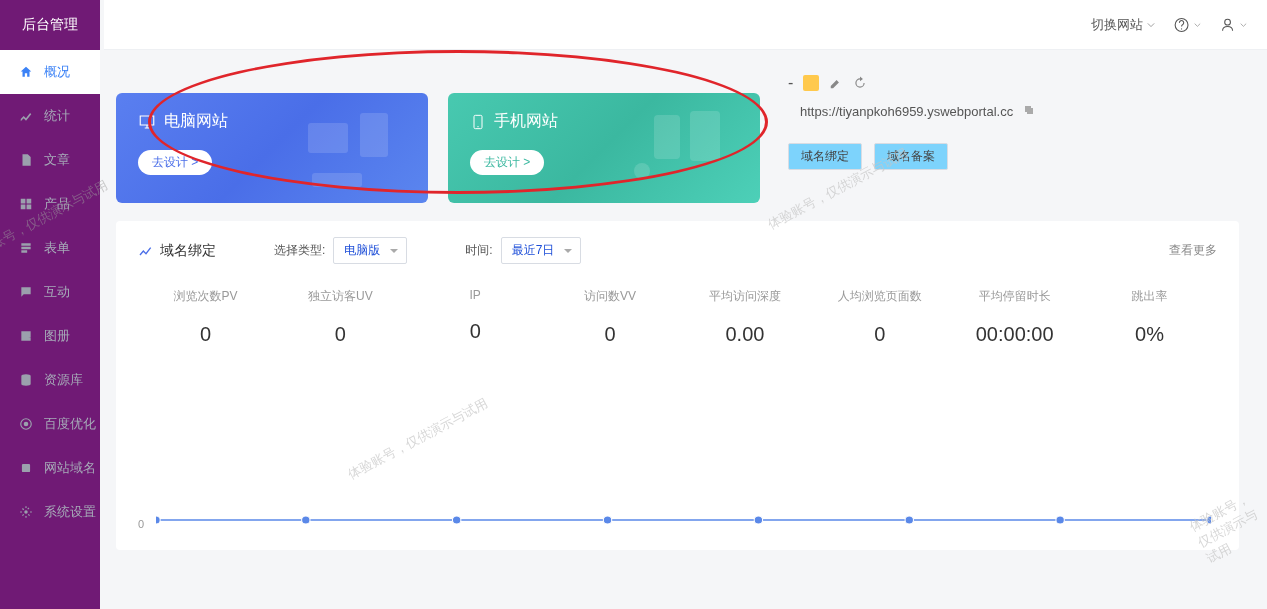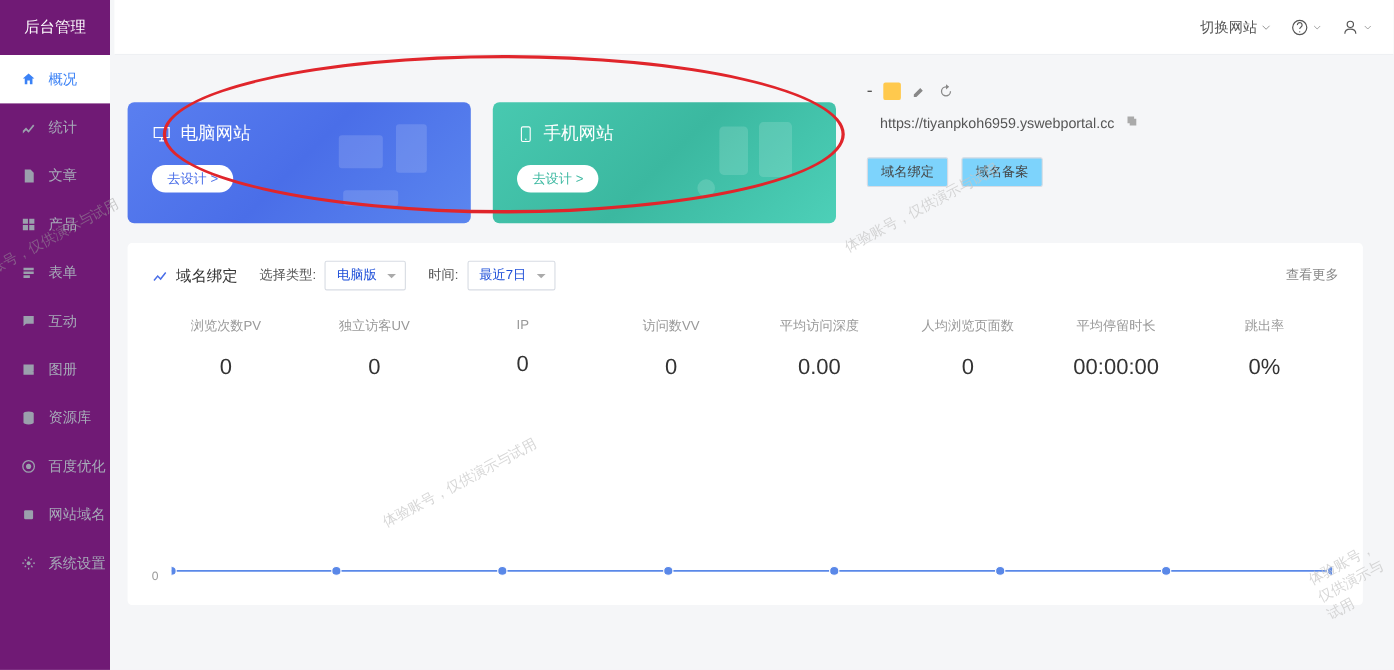--- a/index.html
+++ b/index.html
@@ -50,21 +50,21 @@
 .site-url { font-size: 13px; color: #555; margin-bottom: 24px; padding-left: 12px; }
 .site-url .copy { display: inline-block; margin-left: 6px; cursor: pointer; }
 .site-info-btns { display: flex; gap: 12px; }
 .outline-btn { border: 1px solid #d8dce3; background: #7dd3fc; padding: 4px 12px; font-size: 12px; color: #444; border-radius: 2px; cursor: pointer; }
 
 
 .stats-panel { background: #fff; border-radius: 4px; padding: 16px 22px 24px; }
 .stats-header { display: flex; align-items: center; gap: 20px; margin-bottom: 24px; }
 .stats-title { font-size: 14px; color: #333; display: flex; align-items: center; gap: 6px; }
 .stats-title svg { stroke: #4a6ee8; fill: none; }
-.filter-group { display: flex; align-items: center; gap: 8px; font-size: 12px; color: #555; }
+.filter-group { display: flex; align-items: center; gap: 8px; font-size: 12px; color: #555; margin-left: 38px; }
 .select-box { border: 1px solid #d8dce3; padding: 4px 26px 4px 10px; font-size: 12px; color: #1d4ed8; border-radius: 2px; background: #fff; position: relative; cursor: pointer; min-width: 72px; }
 .select-box::after { content: ""; position: absolute; right: 8px; top: 50%; transform: translateY(-50%); border-left: 4px solid transparent; border-right: 4px solid transparent; border-top: 4px solid #aaa; }
 .view-more { margin-left: auto; font-size: 12px; color: #888; cursor: pointer; }
 
 .metrics { display: flex; }
 .metric { flex: 1; text-align: center; }
 .metric-label { font-size: 12px; color: #999; margin-bottom: 18px; }
 .metric-value { font-size: 20px; color: #333; font-weight: 400; }
 
 

